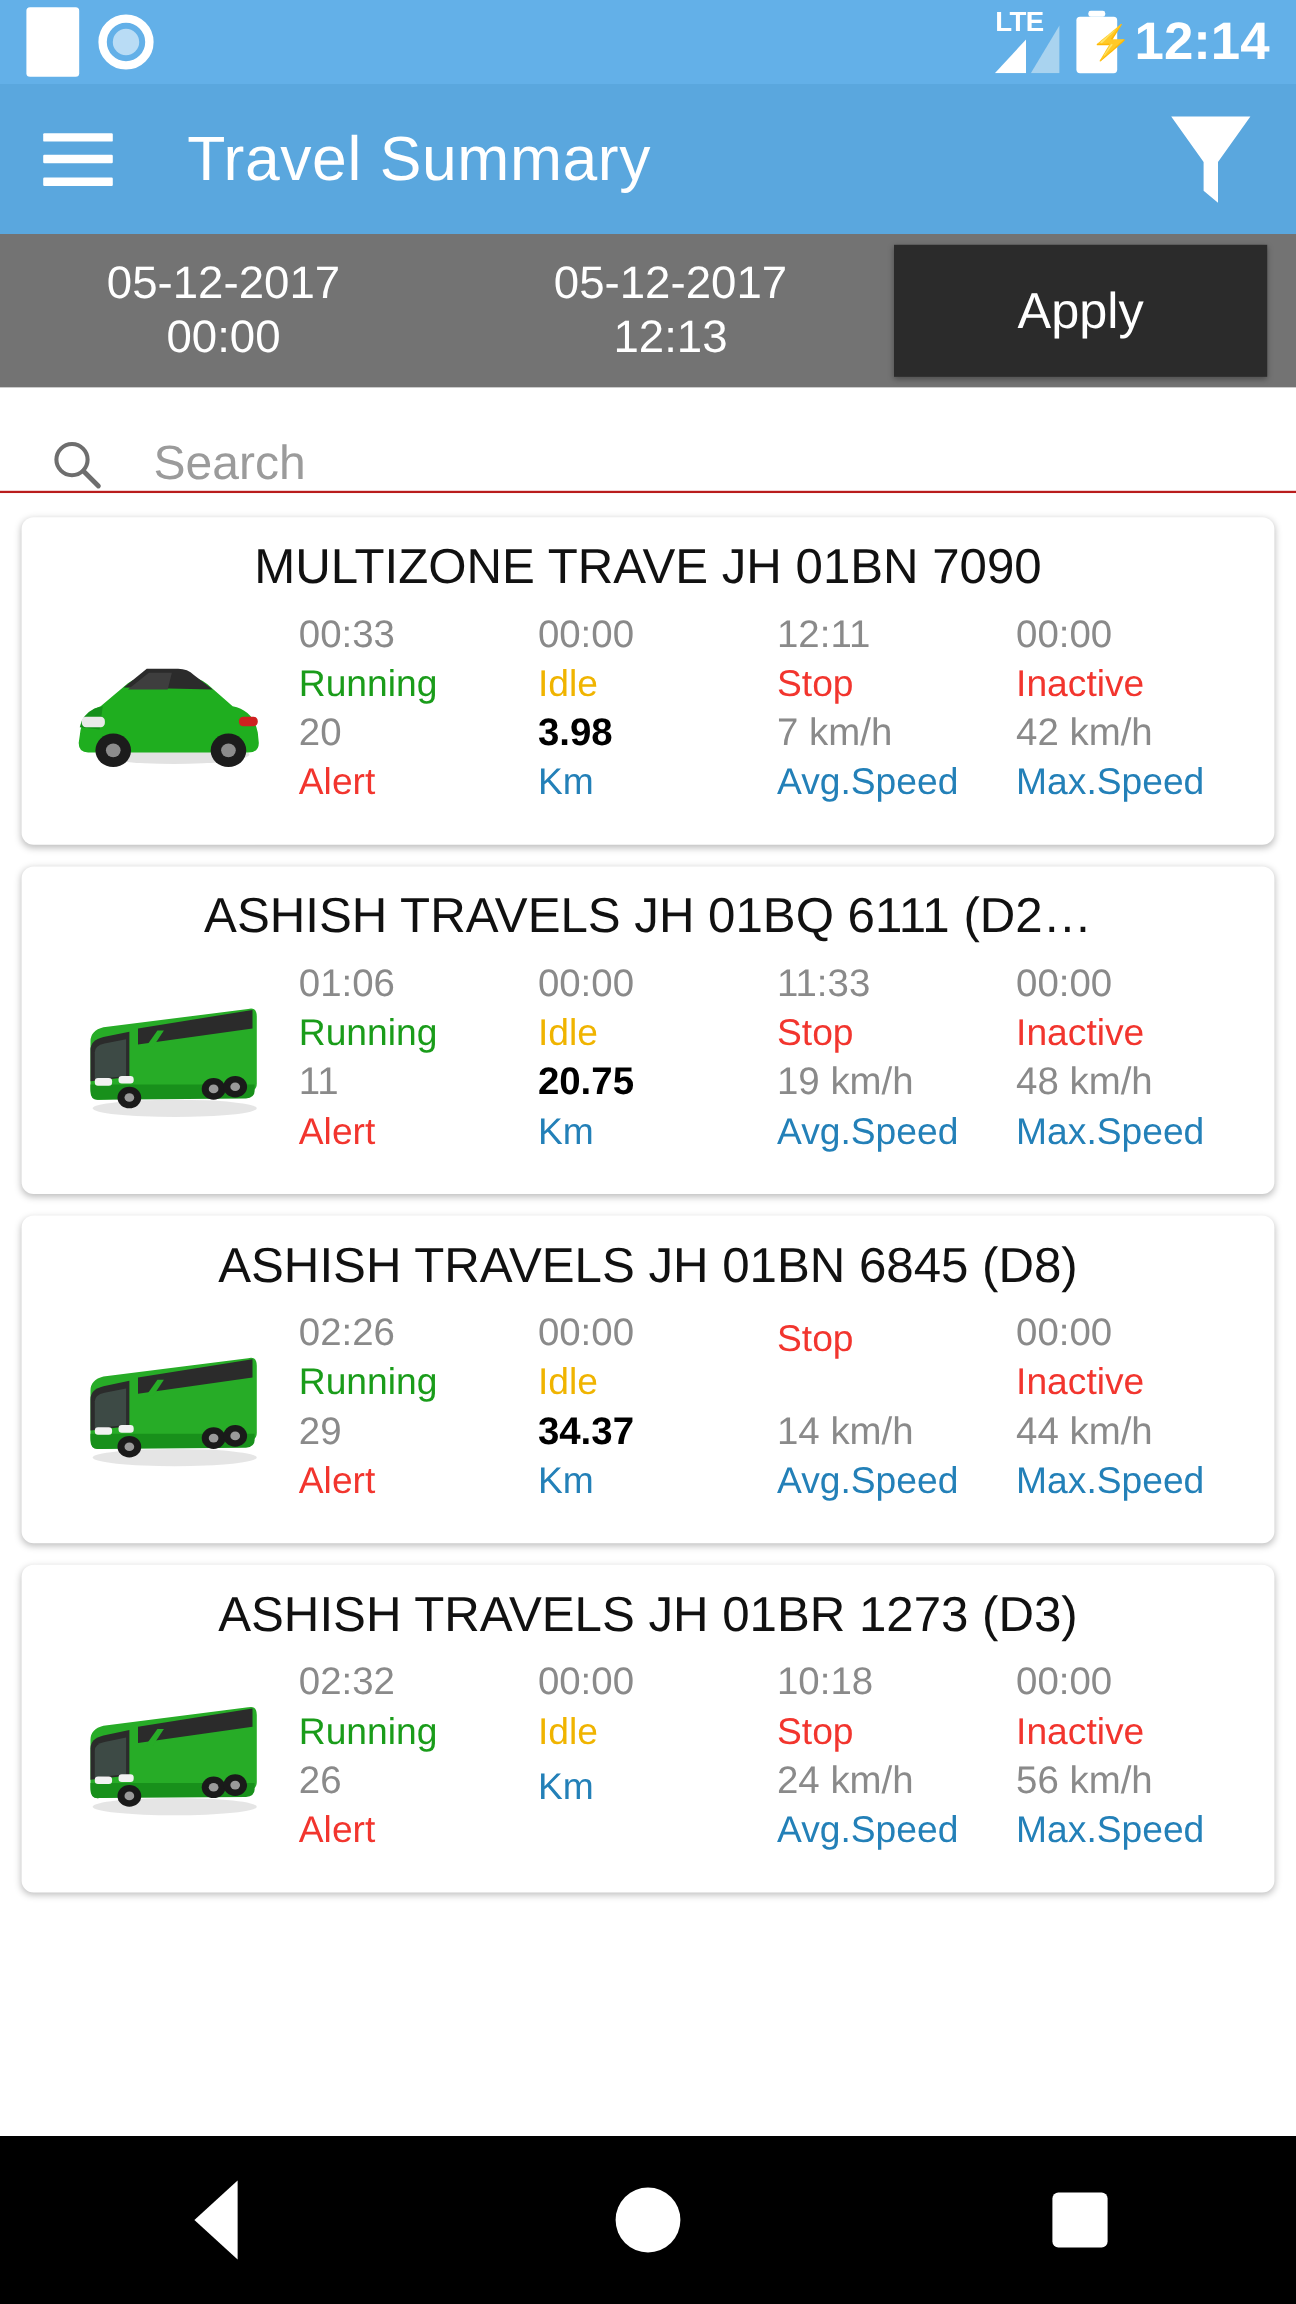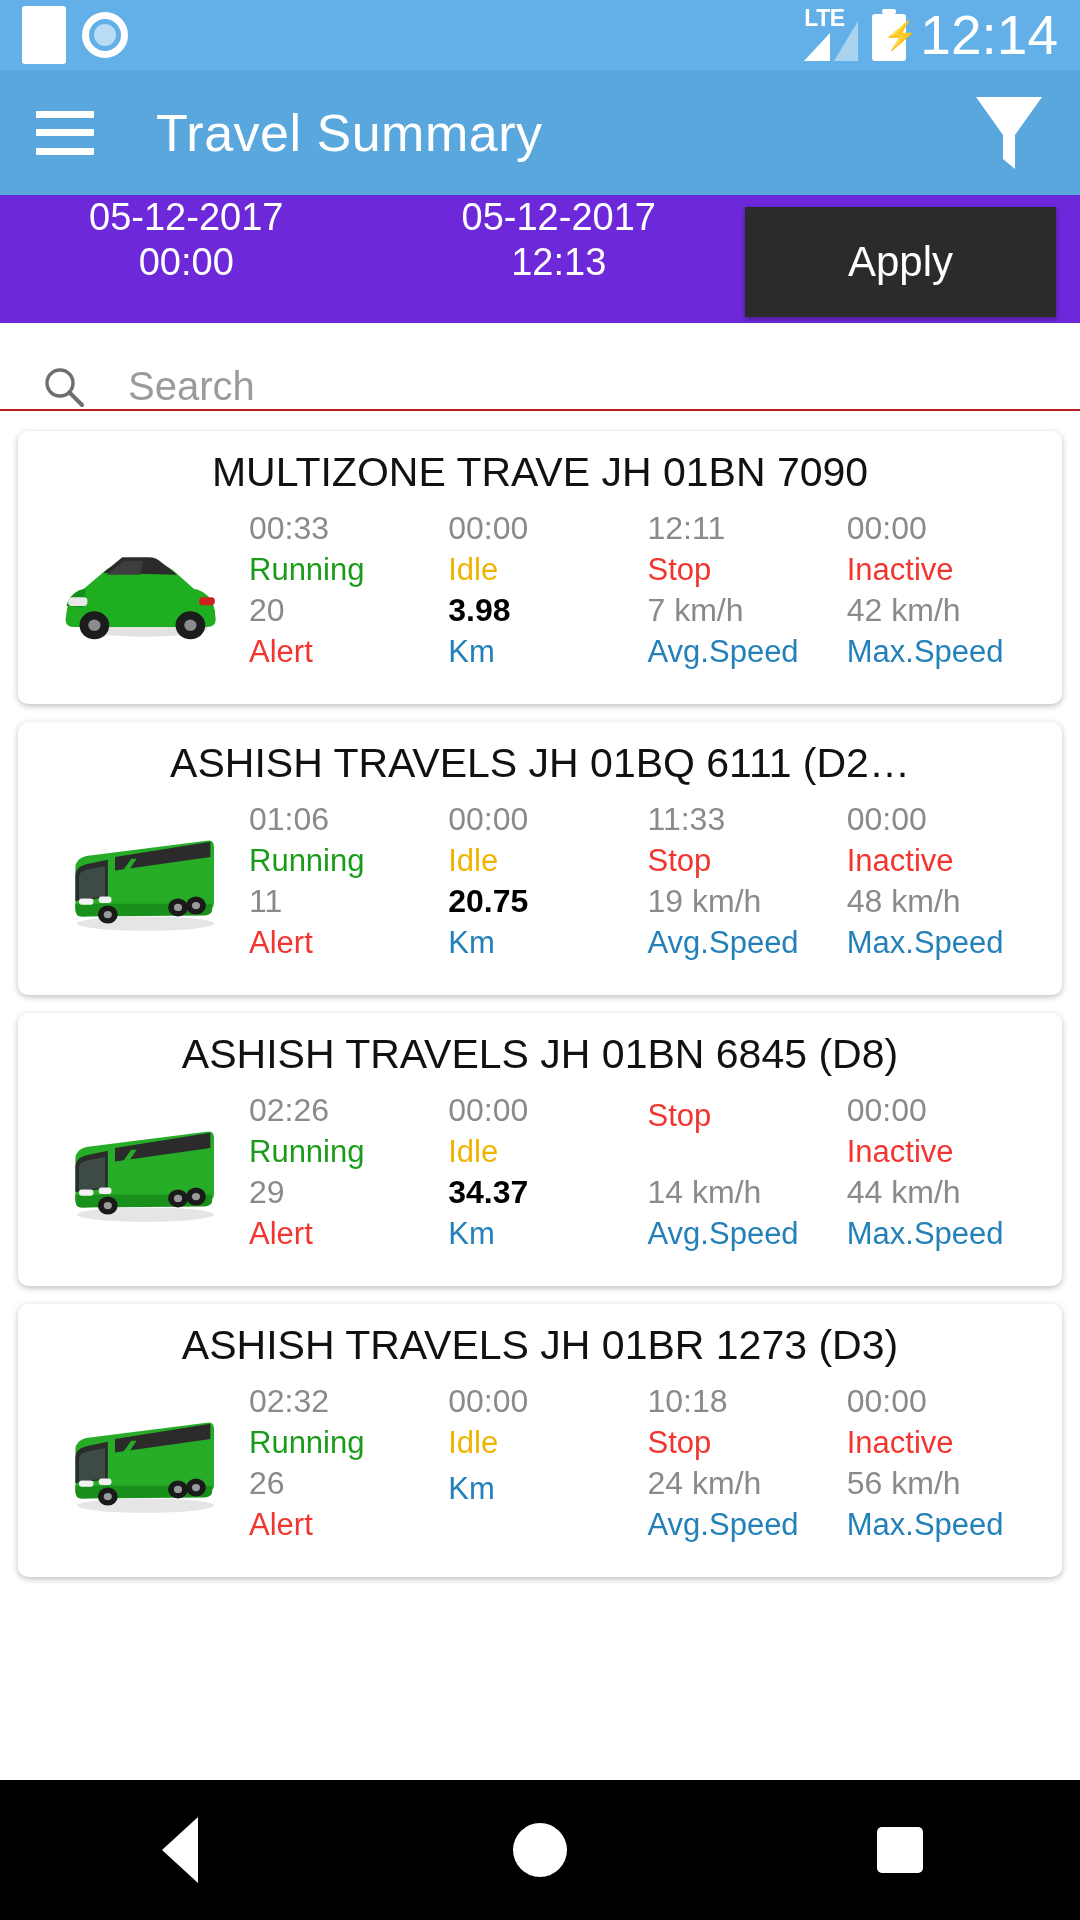--- a/index.html
+++ b/index.html
@@ -39,40 +39,40 @@
   .battery-ic { width: 34px; height: 52px; position: relative; }
   .battery-ic .cap { position: absolute; top: 0; left: 10px; width: 14px; height: 5px; background: #fff; border-radius: 2px;}
   .battery-ic .body {
     position: absolute; top: 5px; left: 0; width: 34px; height: 47px;
     background: #fff; border-radius: 3px;
   }
   .battery-ic .bolt {
     position: absolute; top: 12px; left: 11px; width: 12px; height: 30px;
     color: #63b0e8; font-size: 28px; line-height: 30px; text-align: center;
   }
-  .clock { color: #ffffff; font-size: 55px; font-weight: 400; letter-spacing: 0px; }
+  .clock { color: #ffffff; font-size: 44px; font-weight: 700; letter-spacing: 0px; }
 
   
   .app-bar {
     height: 125px; background: #5aa7de;
     display: flex; align-items: center; padding: 0 36px;
     flex: 0 0 125px;
   }
   .hamburger { width: 58px; height: 44px; display: flex; flex-direction: column; justify-content: space-between; cursor: pointer;}
   .hamburger span { display: block; height: 7px; background: #ffffff; border-radius: 1px; }
   .app-title {
     color: #ffffff; font-size: 52px; font-weight: 400;
     margin-left: 62px; letter-spacing: 0.5px;
   }
   .filter-icon { margin-left: auto; width: 70px; height: 76px; }
 
   
   .date-bar {
-    height: 128px; background: #6d28d9;
-    display: flex; align-items: flex-start; flex: 0 0 128px;
+    height: 128px; background: #737373;
+    display: flex; align-items: center; flex: 0 0 128px;
   }
   .date-col {
     flex: 1 1 0; display: flex; flex-direction: column;
     align-items: center; justify-content: center; color: #ffffff;
     font-size: 38px; line-height: 1.18; cursor: pointer;
   }
   .apply-wrap { flex: 0 0 335px; display: flex; align-items: center; justify-content: center; padding: 12px 24px 12px 0;}
   .apply-btn {
     width: 100%; height: 110px; background: #2b2b2b; color: #ffffff;
     font-size: 42px; display: flex; align-items: center; justify-content: center;

